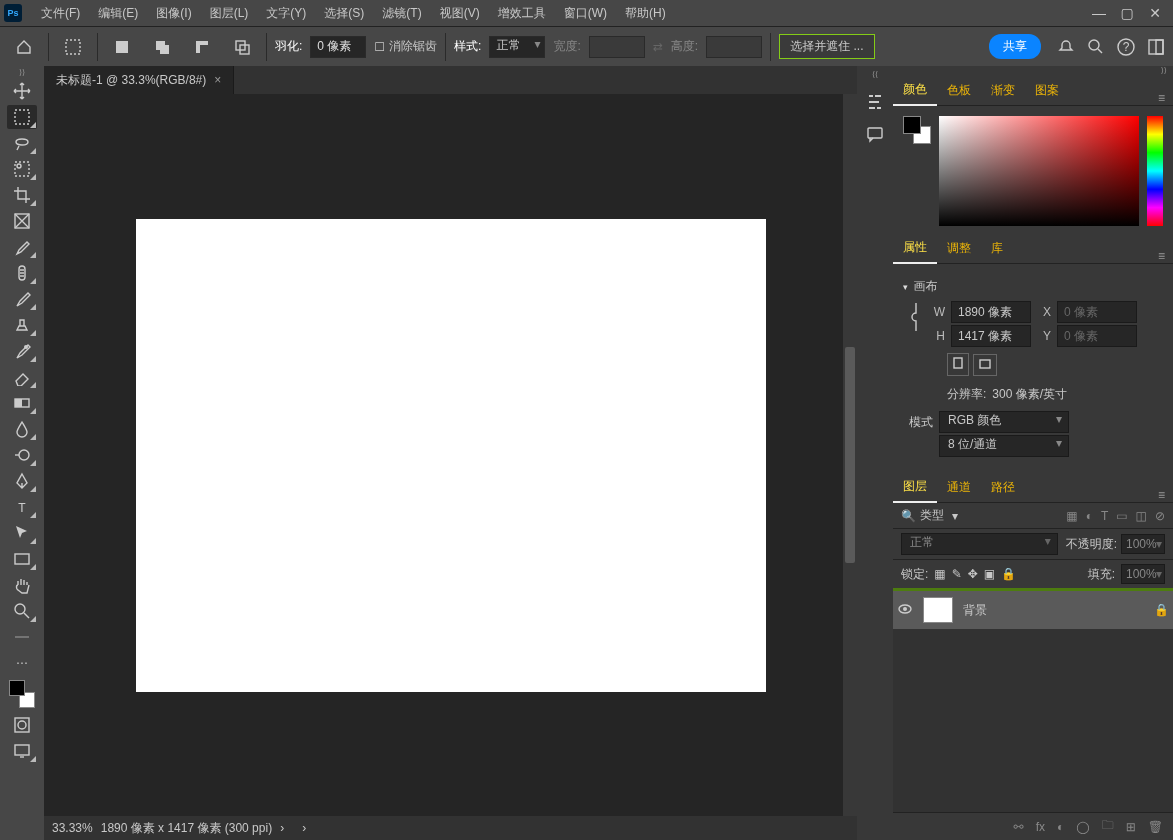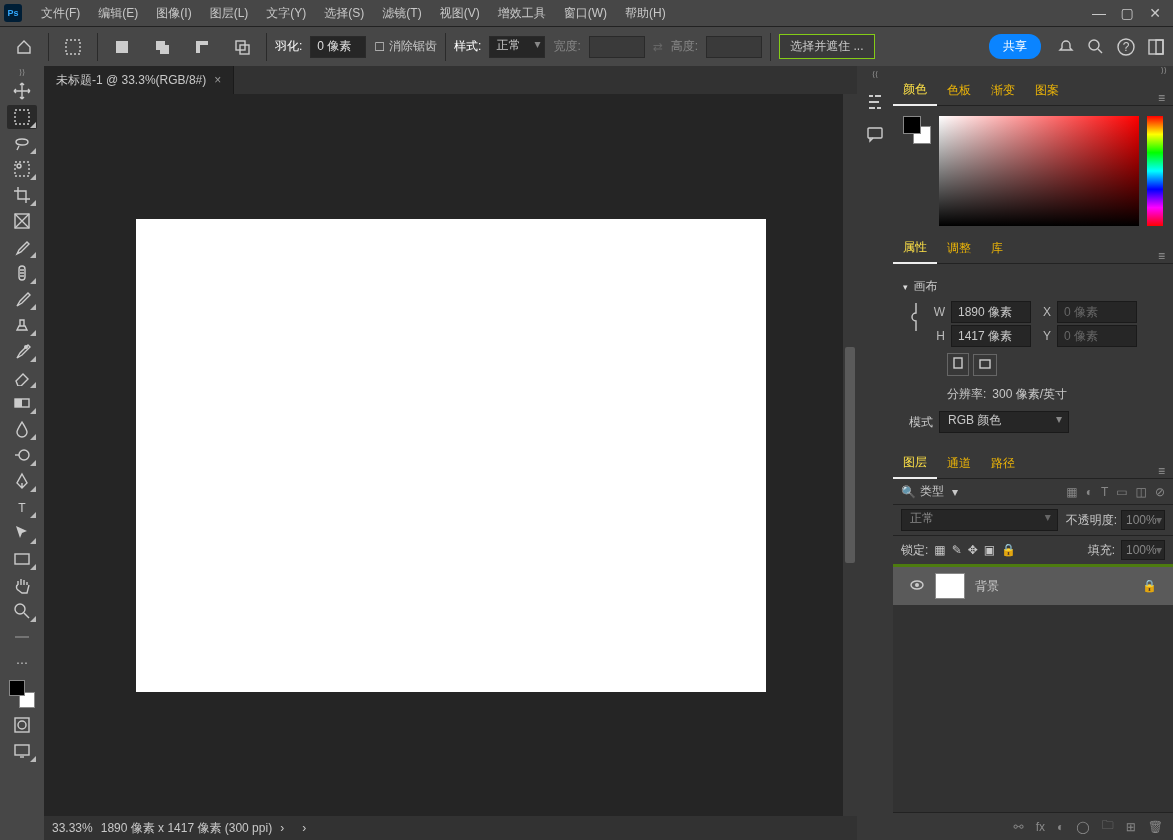--- a/index.html
+++ b/index.html
@@ -70,21 +70,21 @@
 .lf-icons span{color:#888;cursor:pointer}
 .layerrow1{display:flex;align-items:center;padding:4px 8px;gap:8px;border-bottom:1px solid #222}
 .lmode{background:#262626;border:1px solid #1a1a1a;height:22px;padding:0 18px 0 8px;position:relative;flex:1;color:#888}
 .lmode::after{content:'▾';position:absolute;right:6px;color:#666}
 .opac{display:flex;align-items:center;gap:4px;color:#888}
 .opacbox{background:#262626;border:1px solid #1a1a1a;padding:2px 4px;width:44px;position:relative;color:#888}
 .opacbox::after{content:'▾';position:absolute;right:2px;color:#666}
 .lockrow{display:flex;align-items:center;padding:4px 8px;gap:6px;color:#888;border-bottom:3px solid #4d7c0f}
 .lockrow span{cursor:pointer}
 .layerlist{flex:1;overflow:auto;background:#323232}
-.layer{display:flex;align-items:center;height:38px;background:#5a5a5a;padding:0 16px;gap:10px}
+.layer{display:flex;align-items:center;height:38px;background:#5a5a5a;padding:0 4px;gap:10px}
 .layer .eye{cursor:pointer}
 .layer .thumb{width:30px;height:26px;background:#fff;border:1px solid #888}
 .layer .lock{margin-left:auto;color:#bbb}
 .layerfoot{height:28px;border-top:1px solid #222;display:flex;align-items:center;justify-content:flex-end;gap:12px;padding:0 10px}
 .layerfoot span{color:#888;cursor:pointer}
 svg{stroke:#ccc;stroke-width:1.4;fill:none}
 </style>
 </head>
 <body>
 
@@ -406,20 +406,24 @@
             </svg></span>
       </div>
       <div class="proprow" style="margin-left:44px;margin-top:10px">
         <span>分辨率:</span>
         <span>300 像素/英寸</span>
       </div>
       <div class="proprow" style="margin-top:8px">
         <span style="width:30px;text-align:right">模式</span>
         <div class="psel">RGB 颜色</div>
       </div>
+      <div class="proprow">
+        <span style="width:30px"></span>
+        <div class="psel">8 位/通道</div>
+      </div>
     </div>
 
     <div class="ptabs" style="margin-top:8px">
       <div class="ptab active">图层</div>
       <div class="ptab">通道</div>
       <div class="ptab">路径</div>
       <div class="menu">≡</div>
     </div>
     <div class="layerpanel">
       <div class="layerfilter">

